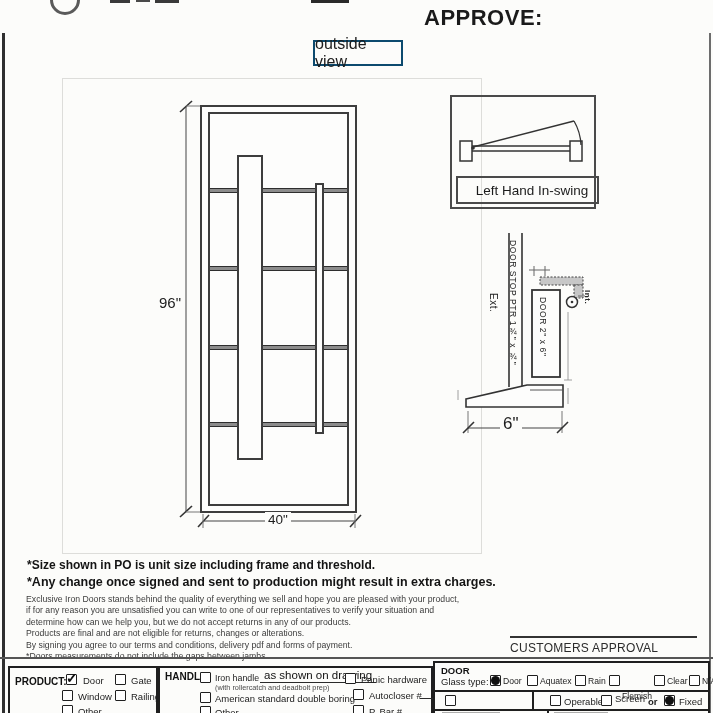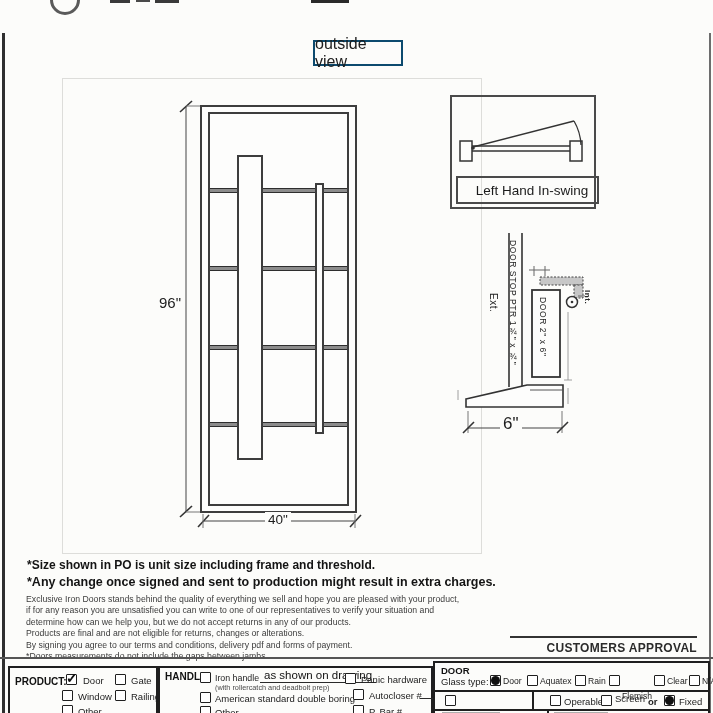--- a/index.html
+++ b/index.html
@@ -48,20 +48,21 @@
 
   <div class="abs pborder" style="left:2px;top:33px;width:3px;height:680px;"></div>
   <div class="abs" style="left:709px;top:33px;width:2px;height:680px;background:#6d6d6d;"></div>
 
   <div class="abs" style="left:50px;top:-15px;width:24px;height:24px;border:3px solid #5a5a5a;border-radius:50%;"></div>
   <div class="abs" style="left:110px;top:0;width:20px;height:3px;background:#3a3a3a;"></div>
   <div class="abs" style="left:136px;top:0;width:14px;height:2px;background:#4a4a4a;"></div>
   <div class="abs" style="left:155px;top:0;width:24px;height:3px;background:#3a3a3a;"></div>
   <div class="abs" style="left:311px;top:0;width:38px;height:3px;background:#2a2a2a;"></div>
 
+  <div class="abs" style="left:424px;top:5px;font-size:22px;font-weight:600;letter-spacing:.5px;color:#1a1a1a;">APPROVE:</div>
 
   <div class="abs flexc" style="left:313px;top:40px;width:86px;height:22px;border:2px solid #0c4a6e;font-size:16px;color:#1d1d1d;">outside view</div>
 
   <div class="abs" style="left:62px;top:78px;width:418px;height:474px;border:1px solid #ddddda;"></div>
 
   <div class="abs frame" style="left:200px;top:105px;width:157px;height:408px;"></div>
   <div class="abs frame" style="left:208px;top:112px;width:141px;height:394px;"></div>
   <div class="abs hbar" style="left:210px;top:188px;width:137px;height:5px;"></div>
   <div class="abs hbar" style="left:210px;top:266px;width:137px;height:5px;"></div>
   <div class="abs hbar" style="left:210px;top:345px;width:137px;height:5px;"></div>
@@ -139,21 +140,21 @@
     <div>Exclusive Iron Doors stands behind the quality of everything we sell and hope you are pleased with your product,</div>
     <div>if for any reason you are unsatisfied you can write to one of our representatives to verify your situation and</div>
     <div>determine how can we help you, but we do not accept returns in any of our products.</div>
     <div>Products are final and are not eligible for returns, changes or alterations.</div>
     <div>By signing you agree to our terms and conditions, delivery pdf and forms of payment.</div>
     <div>*Doors measurements do not include the gaps between jambs</div>
   </div>
   <div class="abs boldnote" style="left:27px;top:575px;font-size:12.5px;">*Any change once signed and sent to production might result in extra charges.</div>
 
   <div class="abs" style="left:510px;top:636px;width:187px;height:2px;background:#333;"></div>
-  <div class="abs" style="left:510px;top:641px;width:187px;text-align:right;font-size:12px;font-weight:700;color:#2b2b2b;letter-spacing:.3px;">CUSTOMERS APPROVAL</div>
+  <div class="abs" style="left:510px;top:641px;width:187px;text-align:left;font-size:12px;font-weight:400;color:#2b2b2b;letter-spacing:.3px;">CUSTOMERS APPROVAL</div>
 
   <div class="abs" style="left:0;top:657px;width:713px;height:1.5px;background:#555;"></div>
 
   <div class="abs formbox" style="left:8px;top:666px;width:150px;height:50px;">
     <div class="flabel" style="position:absolute;left:5px;top:8px;">PRODUCT:</div>
     <span class="cb check on" style="left:56px;top:6px;"></span>
     <span class="fopt" style="position:absolute;left:73px;top:7px;">Door</span>
     <span class="cb check" style="left:105px;top:6px;"></span>
     <span class="fopt" style="position:absolute;left:121px;top:7px;">Gate</span>
     <span class="cb check" style="left:52px;top:22px;"></span>

